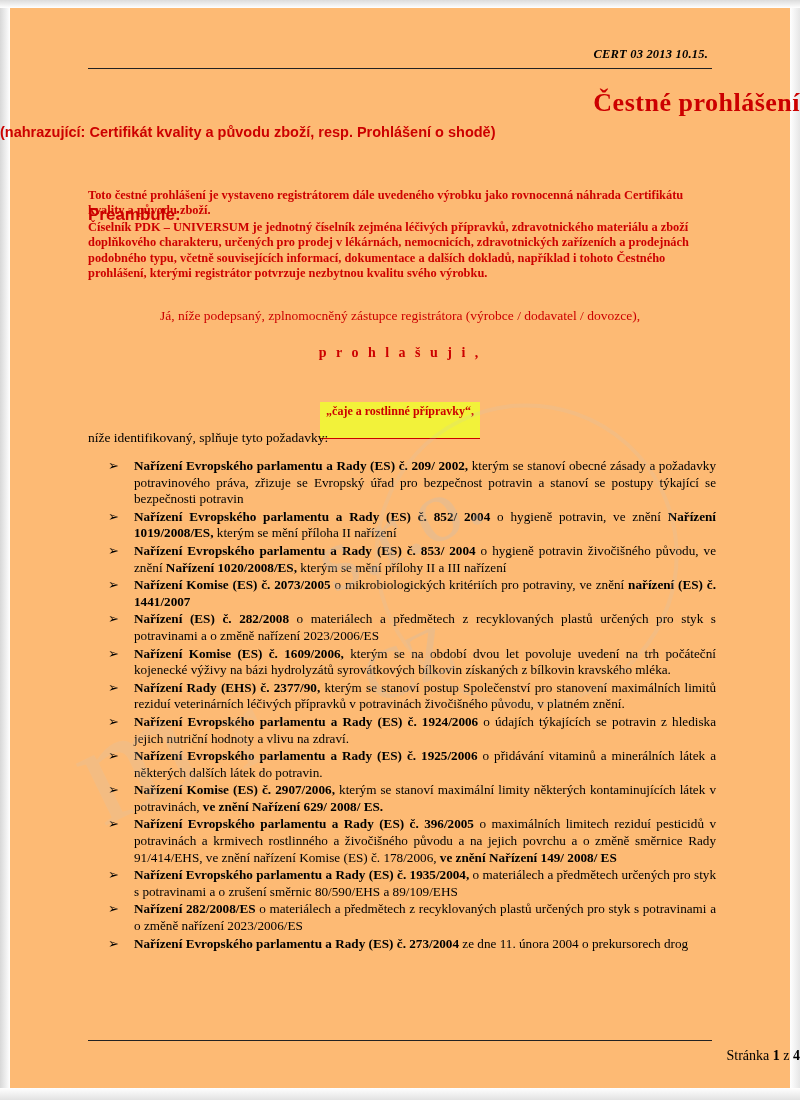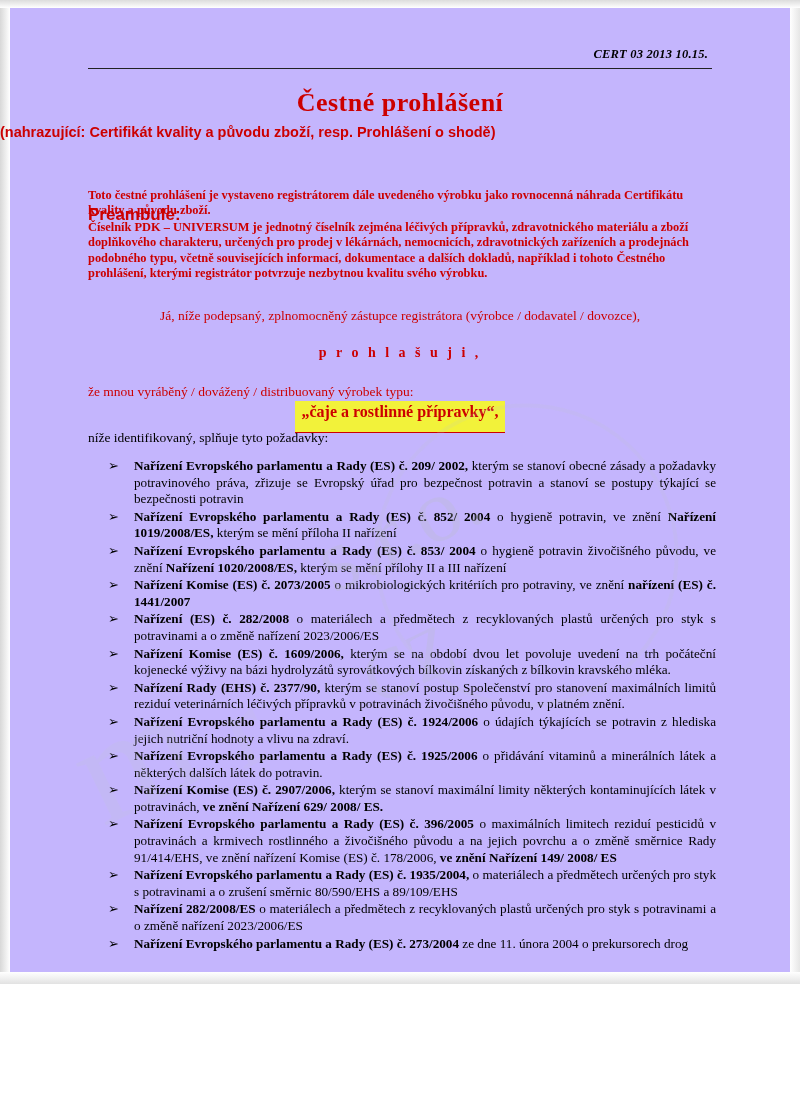--- a/index.html
+++ b/index.html
@@ -3,22 +3,22 @@
 <meta charset="utf-8">
 <style>
   html, body {
     margin: 0;
     padding: 0;
     background: #ffffff;
   }
   .page {
     position: relative;
     width: 800px;
-    height: 984px;
-    background: #c4b5fd;
+    height: 1100px;
+    background: #fdba74;
     overflow: hidden;
     font-family: "Liberation Serif", serif;
   }
   
   .scan-edge-left {
     position: absolute;
     left: 0; top: 0; bottom: 0;
     width: 10px;
     background: linear-gradient(to right, #d8d8d8, #ffffff);
     pointer-events: none;
@@ -84,21 +84,21 @@
     text-align: right;
     font-size: 14px;
     color: #000;
   }
   .footer b { font-weight: bold; }
 
   .title {
     position: absolute;
     left: 0; right: 0;
     top: 88px;
-    text-align: center;
+    text-align: right;
     color: #cc0000;
     font-size: 26px;
     font-weight: bold;
     letter-spacing: 0.5px;
   }
   .subtitle {
     position: absolute;
     left: 0; right: 0;
     top: 124px;
     text-align: left;
@@ -157,23 +157,23 @@
   .product-wrap {
     position: absolute;
     left: 0; right: 0;
     top: 401px;
     text-align: center;
   }
   .product {
     display: inline-block;
     background: #f2f23a;
     color: #cc0000;
-    font-size: 16px;
-    font-weight: bold;
-    padding: 2px 6px 11px 6px;
+    font-size: 12px;
+    font-weight: bold;
+    padding: 2px 6px 19px 6px;
     border-bottom: 1.5px solid #cc0000;
   }
 
   .identified {
     position: absolute;
     left: 88px;
     top: 430px;
     color: #000;
     font-size: 13.5px;
   }
@@ -245,21 +245,20 @@
 
     <div class="preamble-head">Preambule:</div>
     <div class="preamble-body">
       <p>Toto čestné prohlášení je vystaveno registrátorem dále uvedeného výrobku jako rovnocenná náhrada Certifikátu kvality a původu zboží.</p>
       <p>Číselník PDK – UNIVERSUM je jednotný číselník zejména léčivých přípravků, zdravotnického materiálu a zboží doplňkového charakteru, určených pro prodej v lékárnách, nemocnicích, zdravotnických zařízeních a prodejnách podobného typu, včetně souvisejících informací, dokumentace a dalších dokladů, například i tohoto Čestného prohlášení, kterými registrátor potvrzuje nezbytnou kvalitu svého výrobku.</p>
     </div>
 
     <div class="line-center declare-line">p r o h l a š u j i ,</div>
     <div class="line-center rep-line">Já, níže podepsaný, zplnomocněný zástupce registrátora (výrobce / dodavatel / dovozce),</div>
 
-    <div class="produced-line">že mnou vyráběný / dovážený  / distribuovaný výrobek typu:</div>
 
     <div class="product-wrap">
       <span class="product">„čaje a rostlinné přípravky“,</span>
     </div>
 
     <div class="identified">níže identifikovaný, splňuje tyto požadavky:</div>
 
     <div class="list" id="req-list">
         <div class="item"><span class="bullet">➢</span><b>Nařízení Evropského parlamentu a Rady (ES) č. 209/ 2002,</b><span> kterým se stanoví obecné zásady a požadavky potravinového práva, zřizuje se Evropský úřad pro bezpečnost potravin a stanoví se postupy týkající se bezpečnosti potravin</span></div>
         <div class="item"><span class="bullet">➢</span><b>Nařízení Evropského parlamentu a Rady (ES) č. 852/ 2004</b><span> o hygieně potravin, ve znění </span><b>Nařízení 1019/2008/ES,</b><span> kterým se mění příloha II nařízení</span></div>

